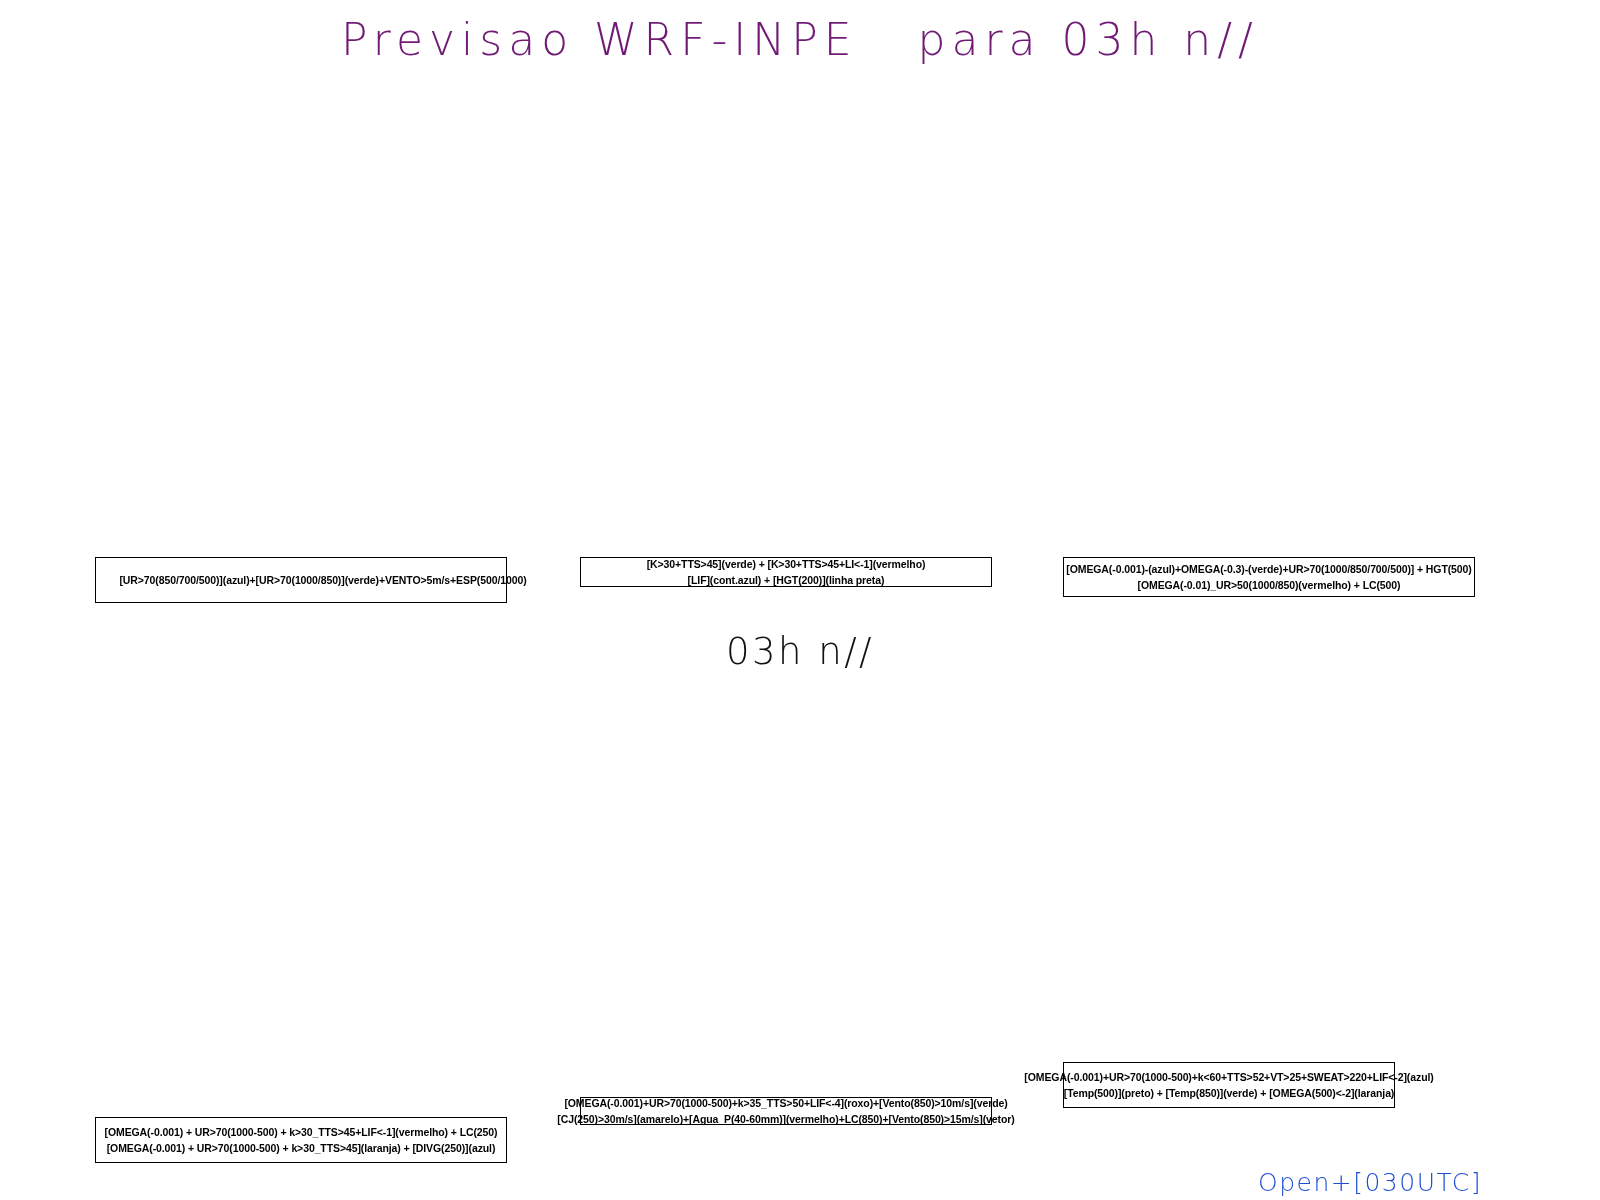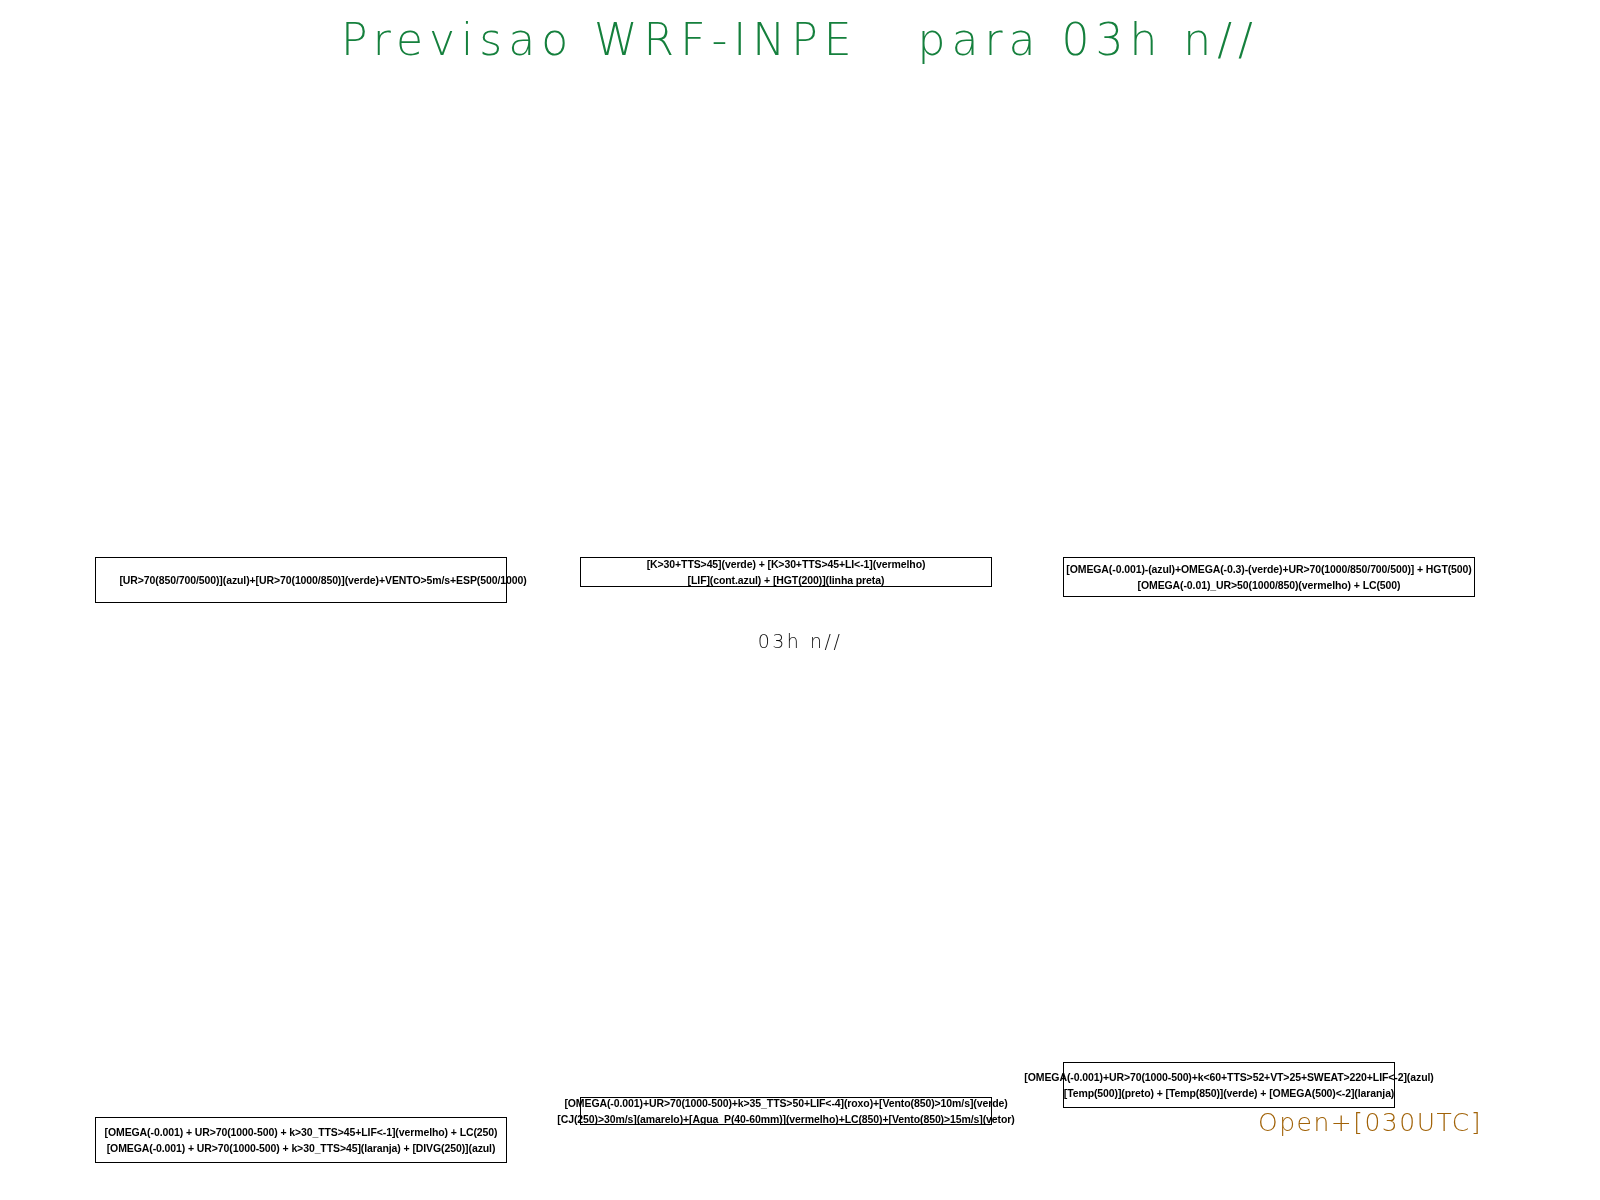--- a/index.html
+++ b/index.html
@@ -20,49 +20,49 @@
   .page-title {
     position: absolute;
     top: 14px;
     left: 0;
     width: 1600px;
     text-align: center;
     font-family: "DejaVu Sans", sans-serif;
     font-size: 44px;
     font-weight: 300;
     letter-spacing: 6px;
-    color: #15803d;
+    color: #701a75;
     white-space: pre;
   }
 
   
   .mid-caption {
     position: absolute;
     top: 630px;
     left: 0;
     width: 1600px;
     text-align: center;
     font-family: "DejaVu Sans", sans-serif;
-    font-size: 19px;
+    font-size: 37px;
     font-weight: 300;
     letter-spacing: 2.5px;
     color: #111111;
     white-space: pre;
   }
 
   
   .footer-right {
     position: absolute;
-    top: 1108px;
+    top: 1168px;
     right: 118px;
     font-family: "DejaVu Sans", sans-serif;
     font-size: 25px;
     font-weight: 300;
     letter-spacing: 1.5px;
-    color: #a16207;
+    color: #1d4ed8;
     white-space: pre;
   }
 
   
   .legend-box {
     position: absolute;
     border: 1.6px solid #000000;
     background: #ffffff;
     box-sizing: border-box;
     display: flex;

